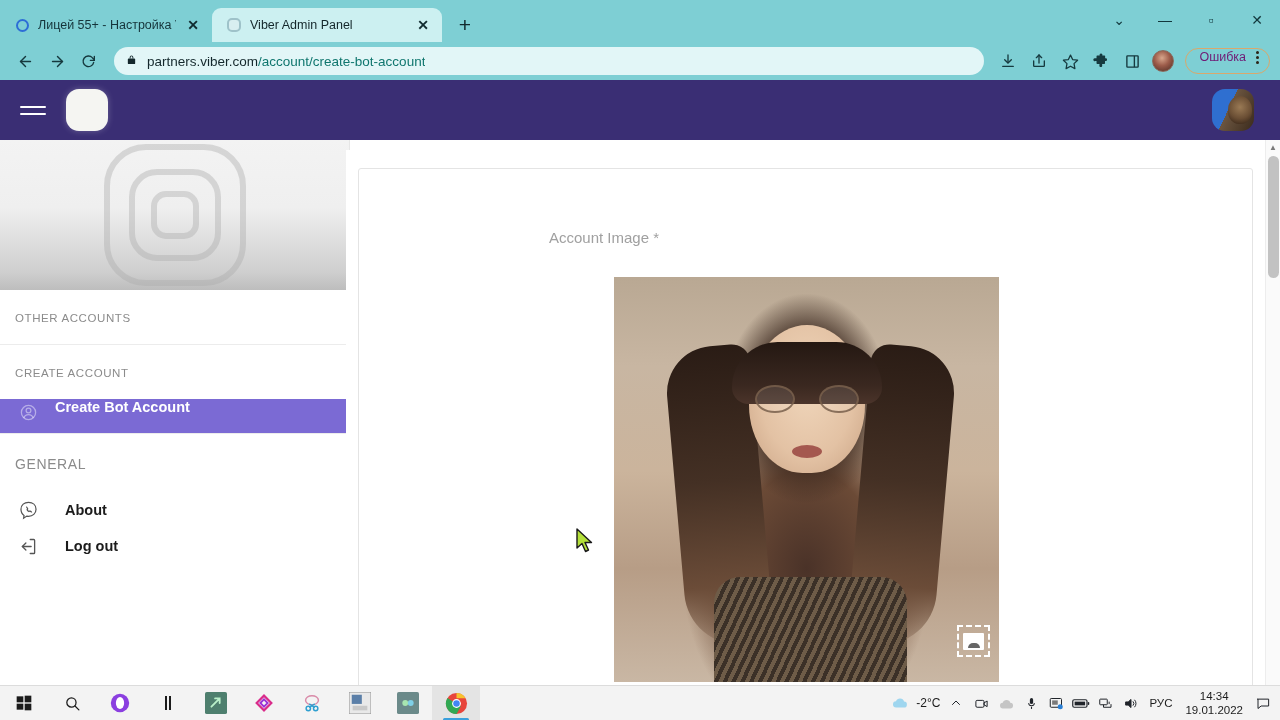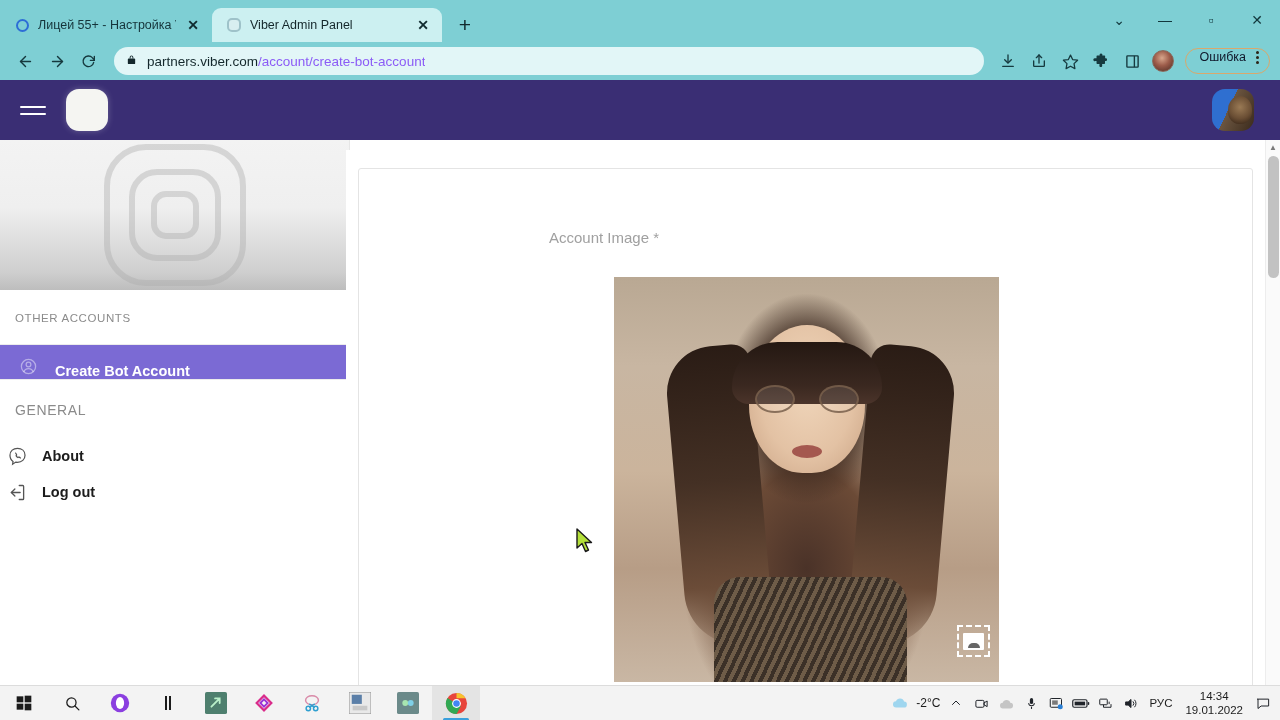--- a/index.html
+++ b/index.html
@@ -82,37 +82,37 @@
     display: flex; align-items: center; justify-content: center;
     color: #15383d;
   }
   .omnibox {
     flex: 1; height: 28px; margin: 0 8px;
     background: #e2f6f7; border-radius: 14px;
     display: flex; align-items: center; padding: 0 12px; gap: 10px;
     font-size: 13.5px; color: #14282c;
   }
   .omnibox .url { white-space: nowrap; overflow: hidden; }
-  .omnibox .url .path { color: #8b5cf6; }
+  .omnibox .url .path { color: #0f766e; }
   .tb-icons { display: flex; align-items: center; gap: 3px; }
   .tb-icon {
     width: 28px; height: 28px;
     display: flex; align-items: center; justify-content: center;
     color: #163a3f;
   }
   .profile-pic {
     width: 22px; height: 22px; border-radius: 50%;
     background: radial-gradient(circle at 45% 35%, #d8a68c 0%, #9c5c4a 45%, #4b2a22 100%);
     border: 1px solid #8a6b5d;
   }
   .err-badge {
     height: 26px; border: 1px solid #d9a86c; border-radius: 13px;
     display: flex; align-items: center; gap: 6px;
     padding: 0 6px 8px 13px; margin-left: 5px;
-    font-size: 12.5px; color: #0f172a;
+    font-size: 12.5px; color: #701a75;
   }
   .kebab { display: flex; flex-direction: column; gap: 2px; align-items: center; padding: 0 4px; }
   .kebab i { width: 3px; height: 3px; border-radius: 50%; background: #2b2317; display: block; }
 
   
   .page {
     position: absolute; left: 0; top: 80px; width: 1280px; height: 605px;
     background: #fff; overflow: hidden;
   }
   .app-header {
@@ -162,35 +162,35 @@
   .watermark .w3 {
     width: 48px; height: 48px; border-radius: 15px;
     border: 6px solid rgba(170,170,170,.40);
   }
   .side-section { border-bottom: 1px solid #ececec; }
   .side-label {
     font-size: 11.5px; letter-spacing: .6px; color: #8b8b8b;
     padding: 22px 0 20px 15px; text-transform: uppercase;
   }
   .side-item {
-    display: flex; align-items: flex-end; gap: 14px;
+    display: flex; align-items: flex-start; gap: 14px;
     height: 34px; padding: 0 0 0 15px;
     font-size: 14.5px; font-weight: 700; color: #1c1c1c;
   }
   .side-item.active {
     background: #7b6ad4; color: #fff;
   }
   .side-ico { width: 26px; height: 26px; flex: none; display: flex; align-items: center; justify-content: center; }
   .general-label {
     font-size: 14px; letter-spacing: .6px; color: #8b8b8b;
     padding: 22px 0 20px 15px;
   }
   .gen-item {
-    display: flex; align-items: center; gap: 12px;
-    height: 36px; padding-left: 4px;
+    display: flex; align-items: center; gap: 24px;
+    height: 36px; padding-left: 15px;
     font-size: 14.5px; font-weight: 700; color: #1c1c1c;
   }
 
   
   .main-wrap {
     position: absolute; left: 346px; top: 60px; width: 934px; height: 545px;
     background: #fff; padding: 18px 22px 0 12px; margin-top: 10px;
   }
   .card {
     position: relative; width: 895px; height: 530px;
@@ -442,20 +442,21 @@
               <div class="w3"></div>
             </div>
         </div>
       </div>
 
       <div class="side-section">
         <div class="side-label">OTHER ACCOUNTS</div>
       </div>
 
       <div class="side-section">
+        <div class="side-label">CREATE ACCOUNT</div>
         <div class="side-item active">
           <span class="side-ico">
             <svg width="19" height="19" viewBox="0 0 24 24" fill="none" stroke="rgba(255,255,255,.45)" stroke-width="1.6">
                 <circle cx="12" cy="12" r="9"></circle>
                 <circle cx="12" cy="9.5" r="3"></circle>
                 <path d="M6 19a6.3 6.3 0 0 1 12 0"></path>
               </svg>
           </span>
           <span>Create Bot Account</span>
         </div>

